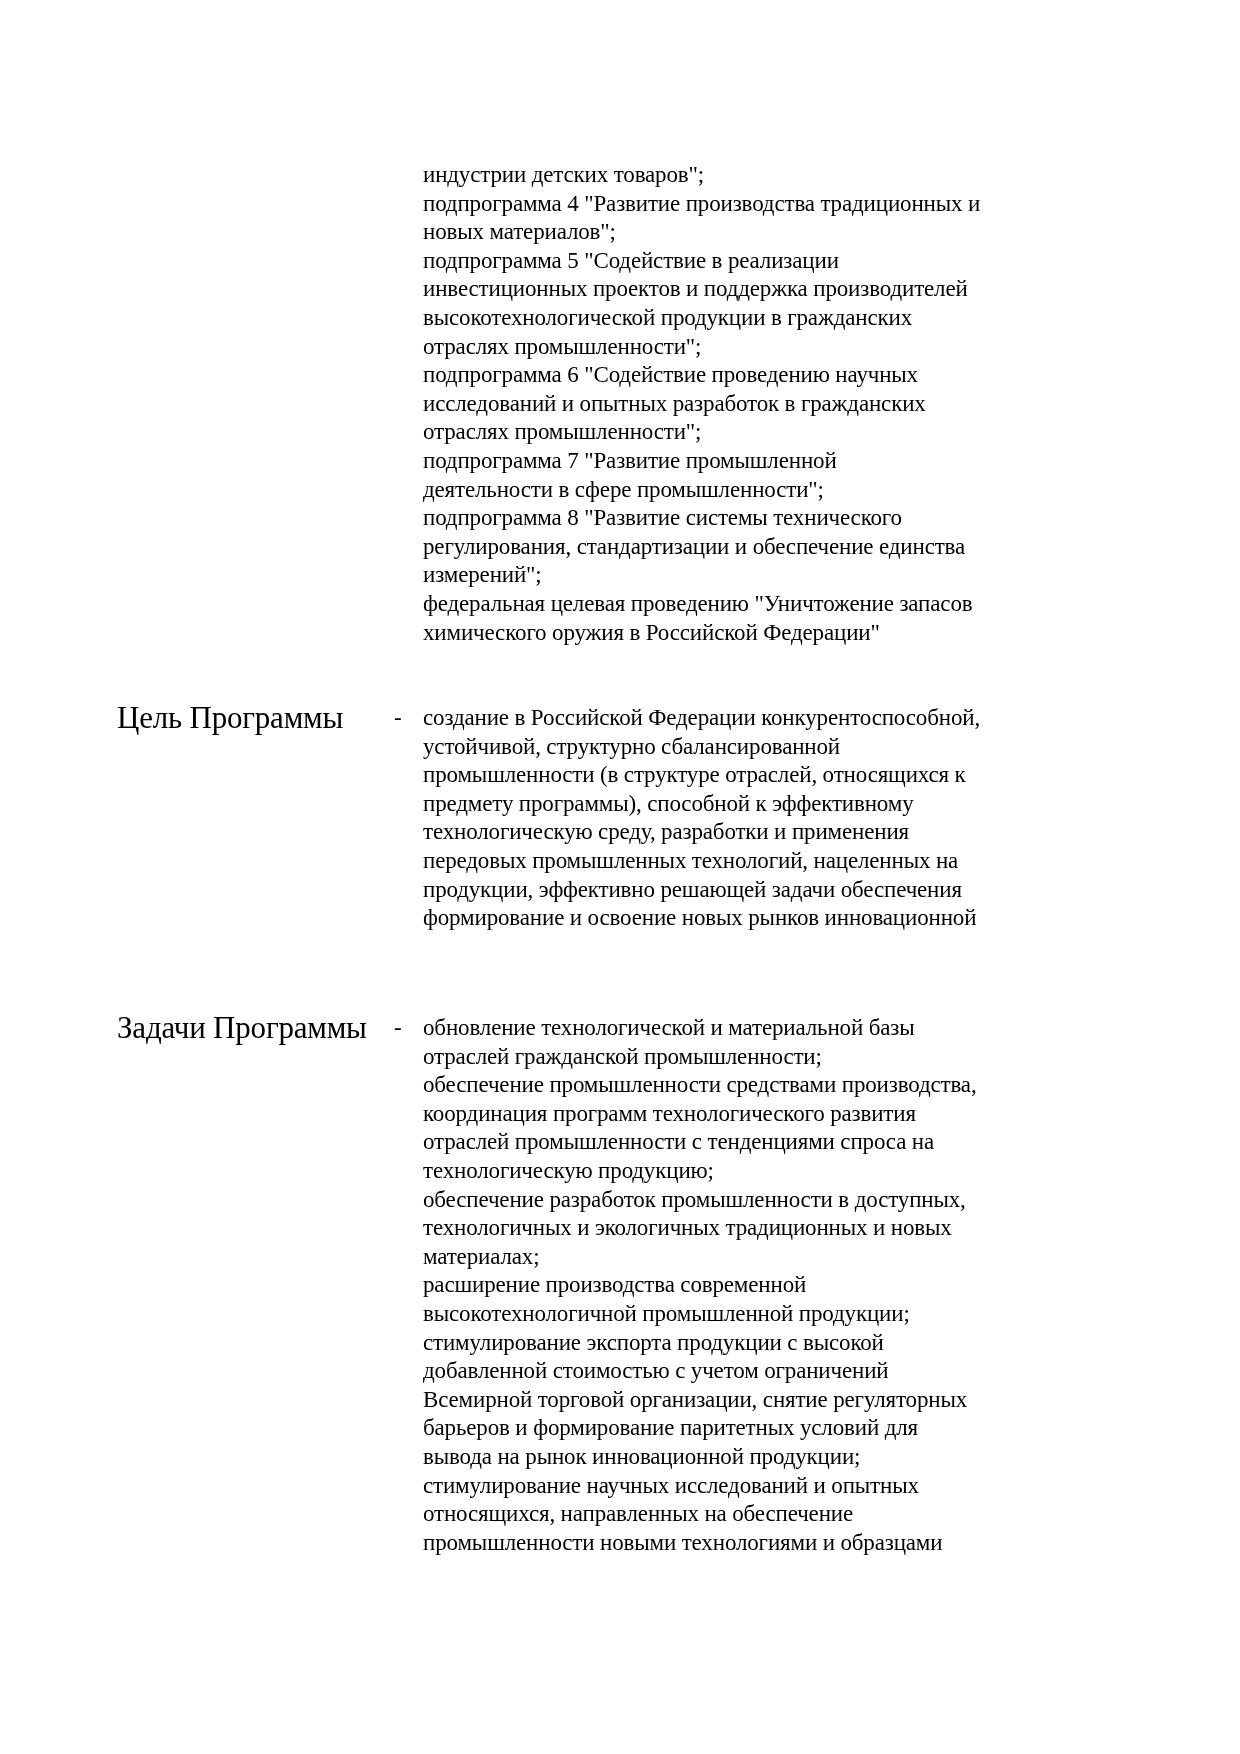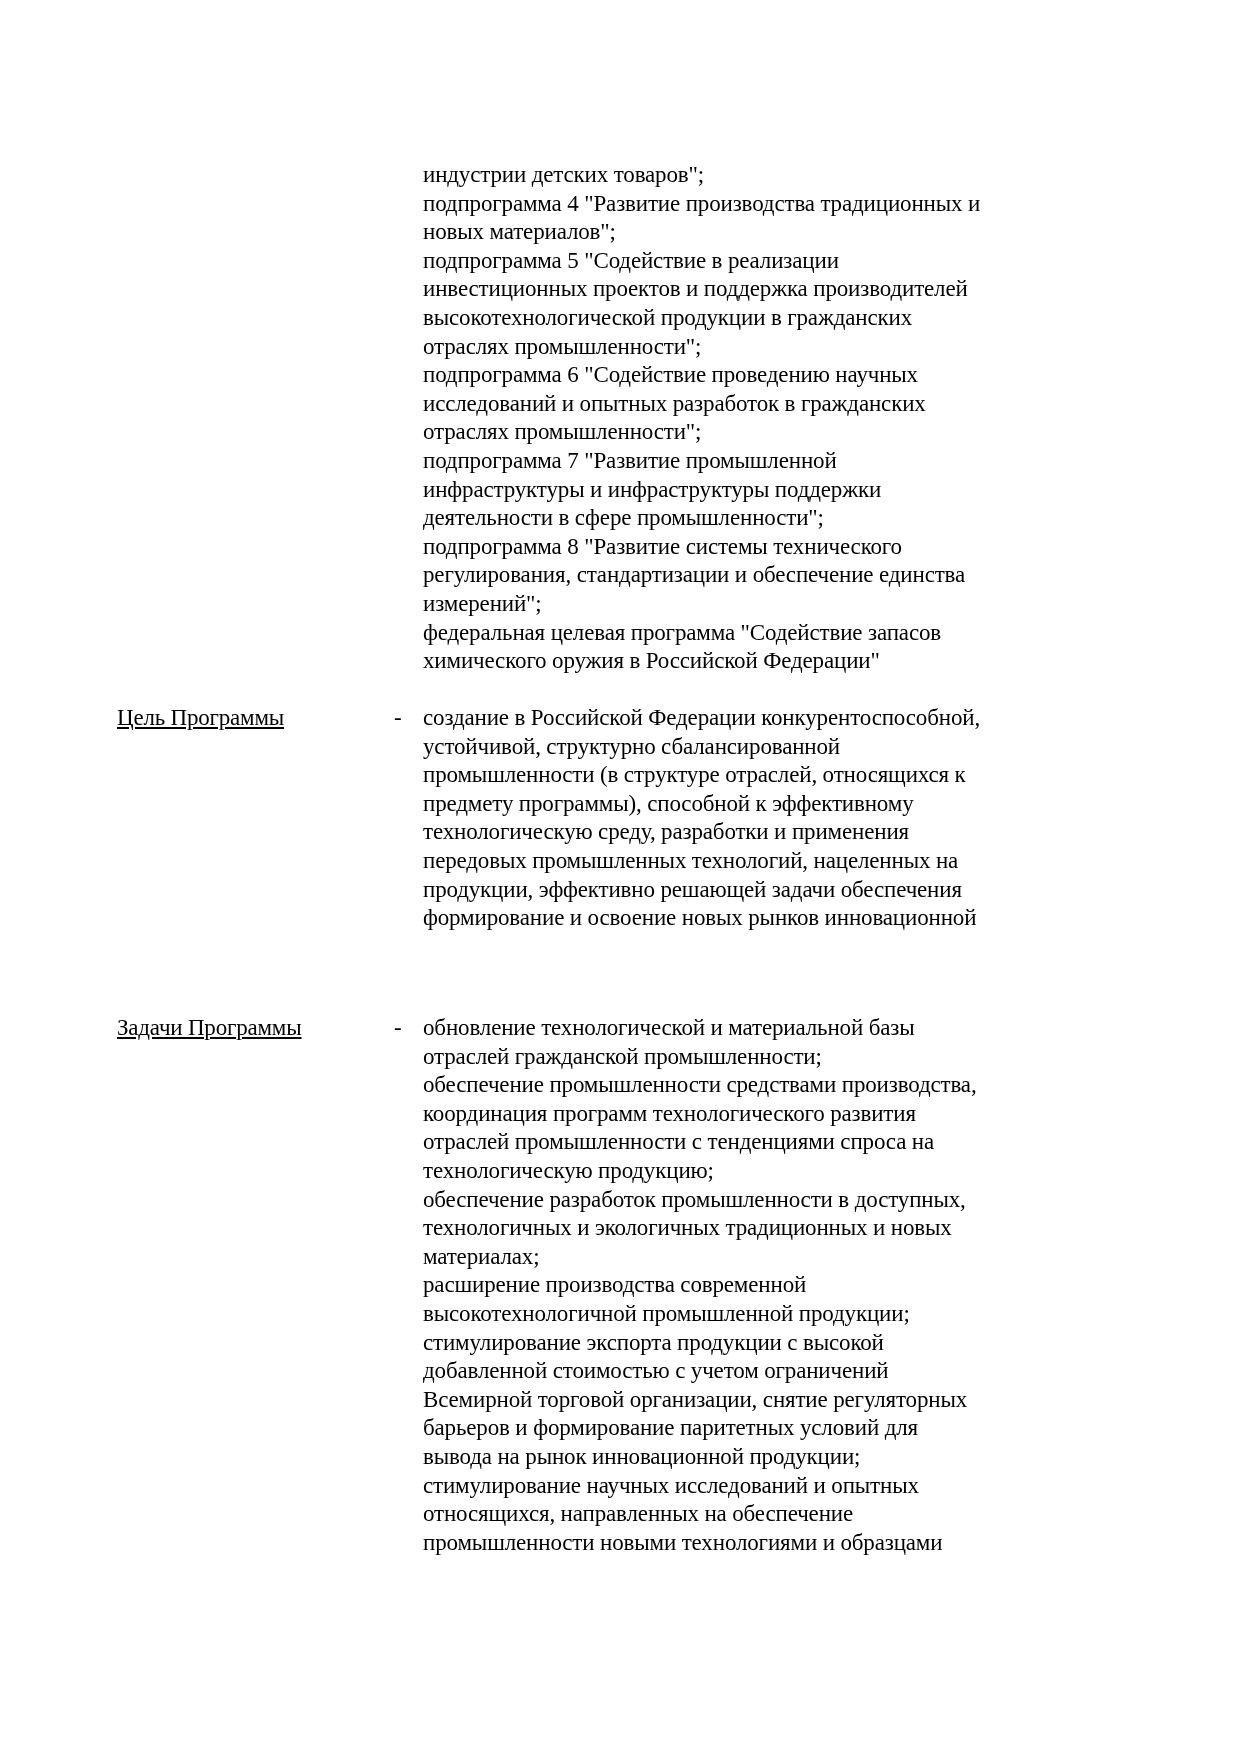--- a/index.html
+++ b/index.html
@@ -25,25 +25,24 @@
     }
     .row {
       position: absolute;
       left: 0;
       width: 1240px;
     }
     .label {
       position: absolute;
       left: 117px;
       top: 0;
-      font-size: 23px;
+      font-size: 31px;
       line-height: 28.6px;
       white-space: nowrap;
       letter-spacing: -0.2px;
-      text-decoration: underline;
     }
     .dash {
       position: absolute;
       left: 394px;
       top: 0;
       font-size: 23px;
       line-height: 28.6px;
     }
     .content {
       position: absolute;
@@ -70,26 +69,25 @@
       <span class="line">подпрограмма 4 "Развитие производства традиционных и</span>
       <span class="line">новых материалов";</span>
       <span class="line">подпрограмма 5 "Содействие в реализации</span>
       <span class="line">инвестиционных проектов и поддержка производителей</span>
       <span class="line">высокотехнологической продукции в гражданских</span>
       <span class="line">отраслях промышленности";</span>
       <span class="line">подпрограмма 6 "Содействие проведению научных</span>
       <span class="line">исследований и опытных разработок в гражданских</span>
       <span class="line">отраслях промышленности";</span>
       <span class="line">подпрограмма 7 "Развитие промышленной</span>
-      <span class="line">инфраструктуры и инфраструктуры поддержки</span>
       <span class="line">деятельности в сфере промышленности";</span>
       <span class="line">подпрограмма 8 "Развитие системы технического</span>
       <span class="line">регулирования, стандартизации и обеспечение единства</span>
       <span class="line">измерений";</span>
-      <span class="line">федеральная целевая программа "Содействие запасов</span>
+      <span class="line">федеральная целевая проведению "Уничтожение запасов</span>
       <span class="line">химического оружия в Российской Федерации"</span>
     </div>
   </div>
 
   <div class="row" style="top:704px;">
     <div class="label">Цель Программы</div>
     <div class="dash">-</div>
     <div class="content">
       <span class="line">создание в Российской Федерации конкурентоспособной,</span>
       <span class="line">устойчивой, структурно сбалансированной</span>

